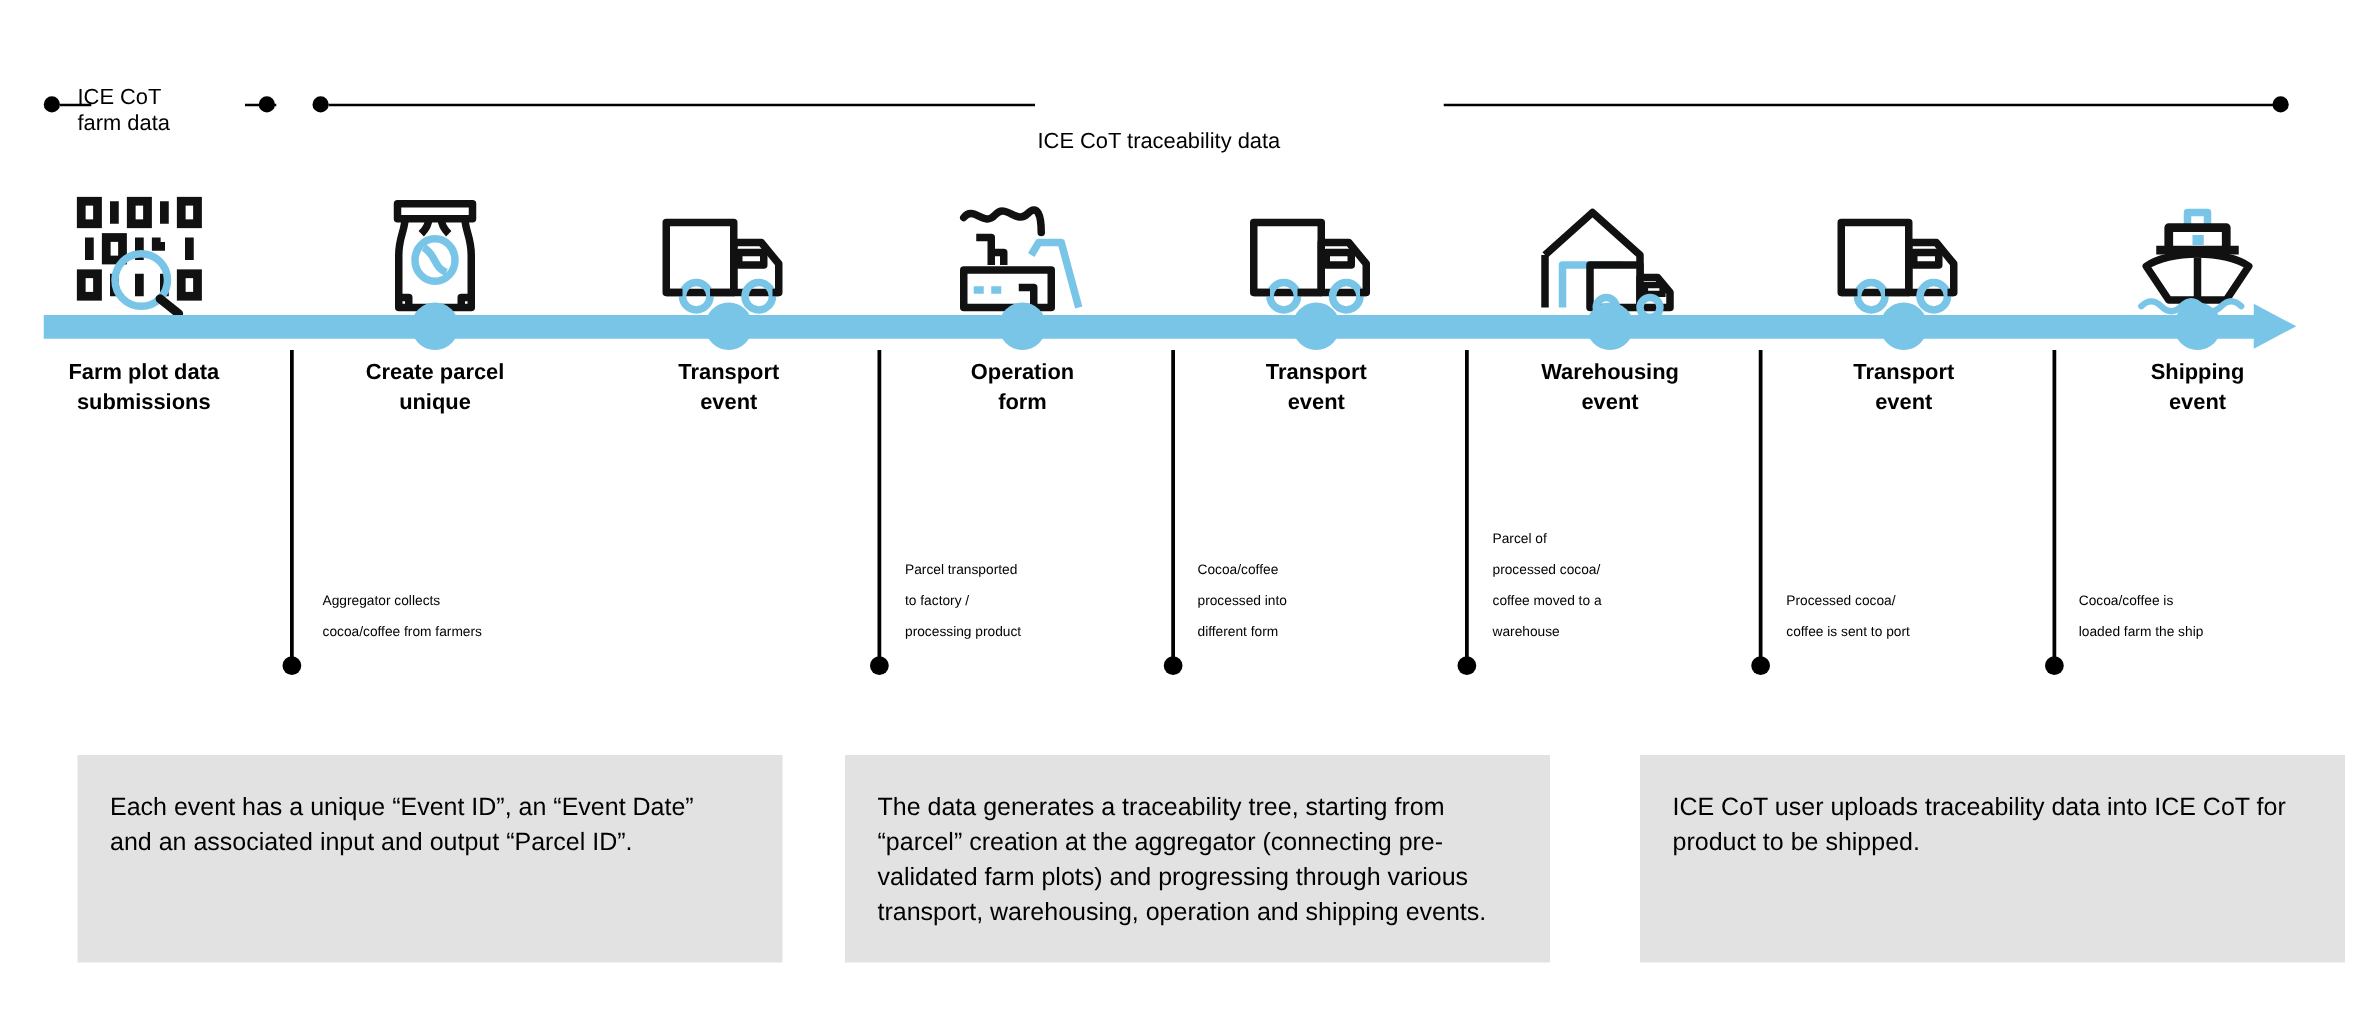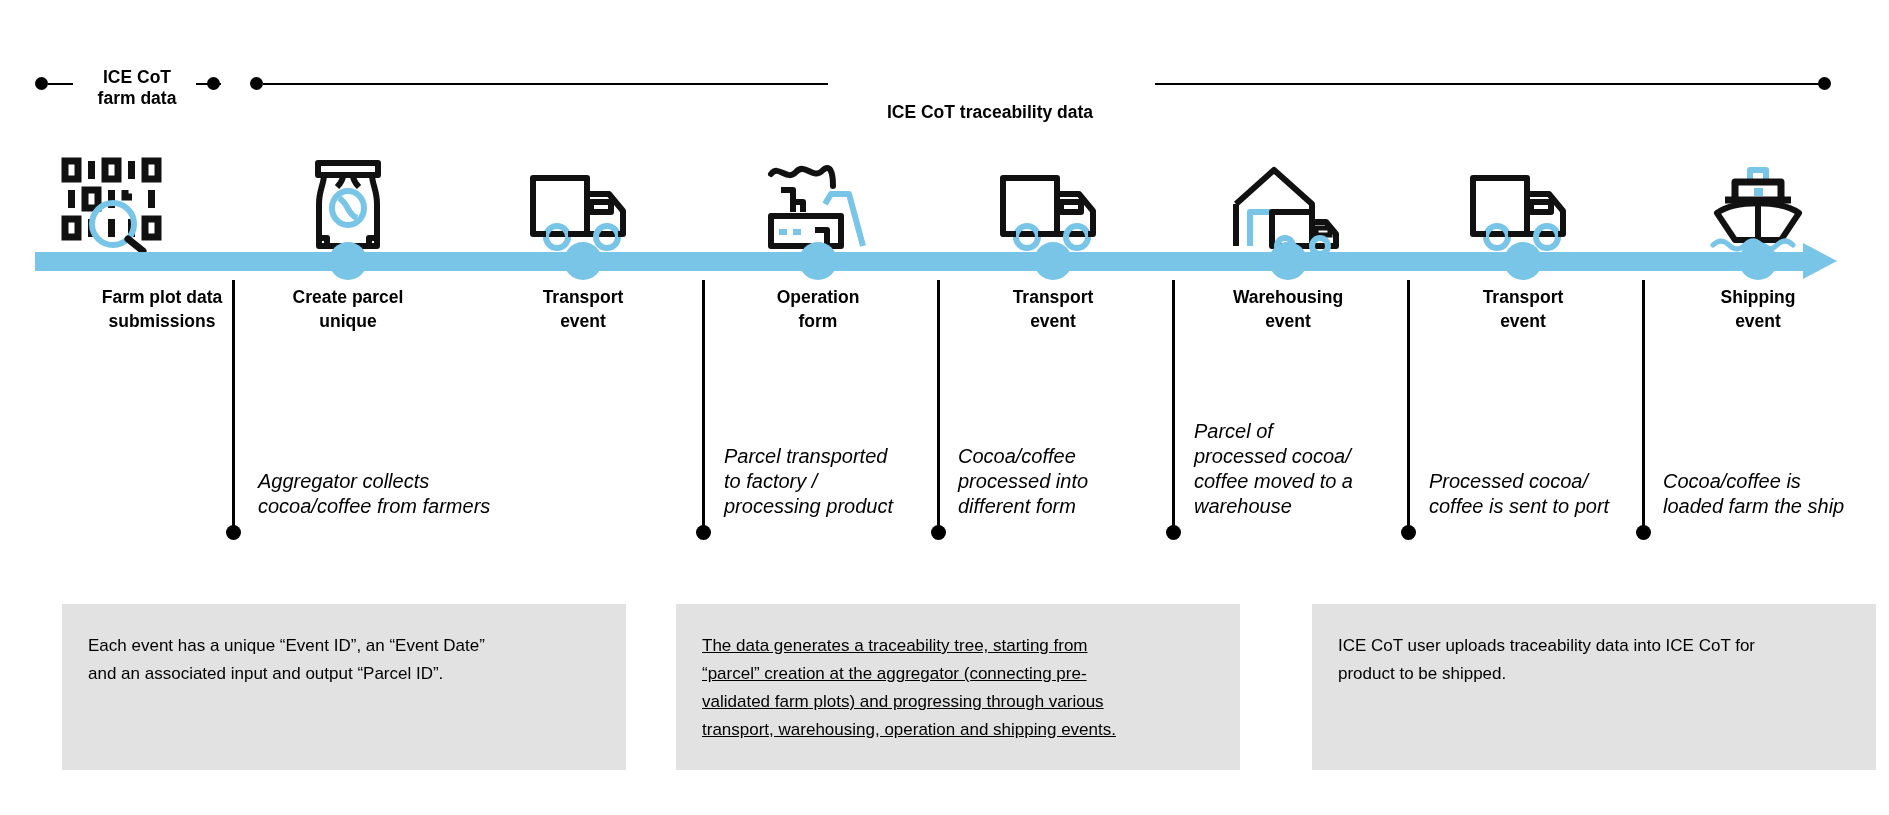--- a/index.html
+++ b/index.html
@@ -3,22 +3,22 @@
 <meta charset="utf-8">
 <style>
   html,body{margin:0;padding:0;background:#ffffff;}
   body{width:1889px;height:815px;position:relative;overflow:hidden;
        font-family:"Liberation Sans",sans-serif;color:#000;}
 
   
   #bracket-row{position:absolute;left:0;top:0;width:1889px;height:130px;}
   .brk-dot{position:absolute;width:13px;height:13px;border-radius:50%;background:#000;}
   .brk-line{position:absolute;height:2px;background:#000;}
-  .brk-label{position:absolute;font-weight:bold;font-size:17.5px;line-height:21px;
-             text-align:center;white-space:pre-line;}
+  .brk-label{position:absolute;font-weight:normal;font-size:17.5px;line-height:21px;
+             text-align:left;white-space:pre-line;}
   .icon-cell{position:absolute;top:152px;width:170px;height:100px;
              display:flex;align-items:flex-end;justify-content:center;}
   .icon-cell svg{display:block;}
 
   
   #timeline{position:absolute;left:35px;top:252px;width:1800px;height:19px;}
   #timeline-bar{position:absolute;left:0;top:0;width:1772px;height:19px;background:#79c5e8;}
   #timeline-arrow{position:absolute;left:1768px;top:-9px;width:0;height:0;
                   border-top:18.5px solid transparent;border-bottom:18.5px solid transparent;
                   border-left:34px solid #79c5e8;}
@@ -27,25 +27,25 @@
 
   
   .stage-label{position:absolute;top:285px;width:230px;text-align:center;
                font-weight:bold;font-size:17.5px;line-height:24px;white-space:pre-line;}
 
   
   .drop-line{position:absolute;width:2.5px;background:#000;}
   .drop-dot{position:absolute;width:15px;height:15px;border-radius:50%;background:#000;}
 
   
-  .desc{position:absolute;font-size:20px;line-height:25px;white-space:pre-line;font-style:italic;}
+  .desc{position:absolute;font-size:11px;line-height:25px;white-space:pre-line;}
 
   
   .callout{position:absolute;background:#e2e2e2;}
-  .callout-text{position:absolute;font-size:17px;line-height:28px;white-space:pre-line;}
+  .callout-text{position:absolute;font-size:20px;line-height:28px;white-space:pre-line;}
 </style>
 </head>
 <body>
 
 <div id="bracket-row">
 
   <div class="brk-dot" style="left:35px;top:77px;"></div>
   <div class="brk-line" style="left:48px;top:83px;width:25px;"></div>
   <div class="brk-label" style="left:62px;top:67px;width:150px;">ICE CoT
 farm data</div>
@@ -212,21 +212,21 @@
 </div>
 
 <div class="node-dot" style="left:329px;"></div>
 <div class="node-dot" style="left:564px;"></div>
 <div class="node-dot" style="left:799px;"></div>
 <div class="node-dot" style="left:1034px;"></div>
 <div class="node-dot" style="left:1269px;"></div>
 <div class="node-dot" style="left:1504px;"></div>
 <div class="node-dot" style="left:1739px;"></div>
 
-<div class="stage-label" style="left:0px;padding-left:47px;">Farm plot data
+<div class="stage-label" style="left:0px;">Farm plot data
 submissions</div>
 <div class="stage-label" style="left:233px;">Create parcel
 unique</div>
 <div class="stage-label" style="left:468px;">Transport
 event</div>
 <div class="stage-label" style="left:703px;">Operation
 form</div>
 <div class="stage-label" style="left:938px;">Transport
 event</div>
 <div class="stage-label" style="left:1173px;">Warehousing
@@ -269,20 +269,20 @@
 <div class="desc" style="left:1429px;top:469px;width:215px;">Processed cocoa/
 coffee is sent to port</div>
 <div class="desc" style="left:1663px;top:469px;width:225px;">Cocoa/coffee is
 loaded farm the ship</div>
 
 <div class="callout" style="left:62px;top:604px;width:564px;height:166px;"></div>
 <div class="callout-text" style="left:88px;top:632px;width:520px;">Each event has a unique “Event ID”, an “Event Date”
 and an associated input and output “Parcel ID”.</div>
 
 <div class="callout" style="left:676px;top:604px;width:564px;height:166px;"></div>
-<div class="callout-text" style="left:702px;top:632px;width:520px;text-decoration:underline;">The data generates a traceability tree, starting from
+<div class="callout-text" style="left:702px;top:632px;width:520px;">The data generates a traceability tree, starting from
 “parcel” creation at the aggregator (connecting pre-
 validated farm plots) and progressing through various
 transport, warehousing, operation and shipping events.</div>
 
 <div class="callout" style="left:1312px;top:604px;width:564px;height:166px;"></div>
 <div class="callout-text" style="left:1338px;top:632px;width:520px;">ICE CoT user uploads traceability data into ICE CoT for
 product to be shipped.</div>
 
 </body></html>

